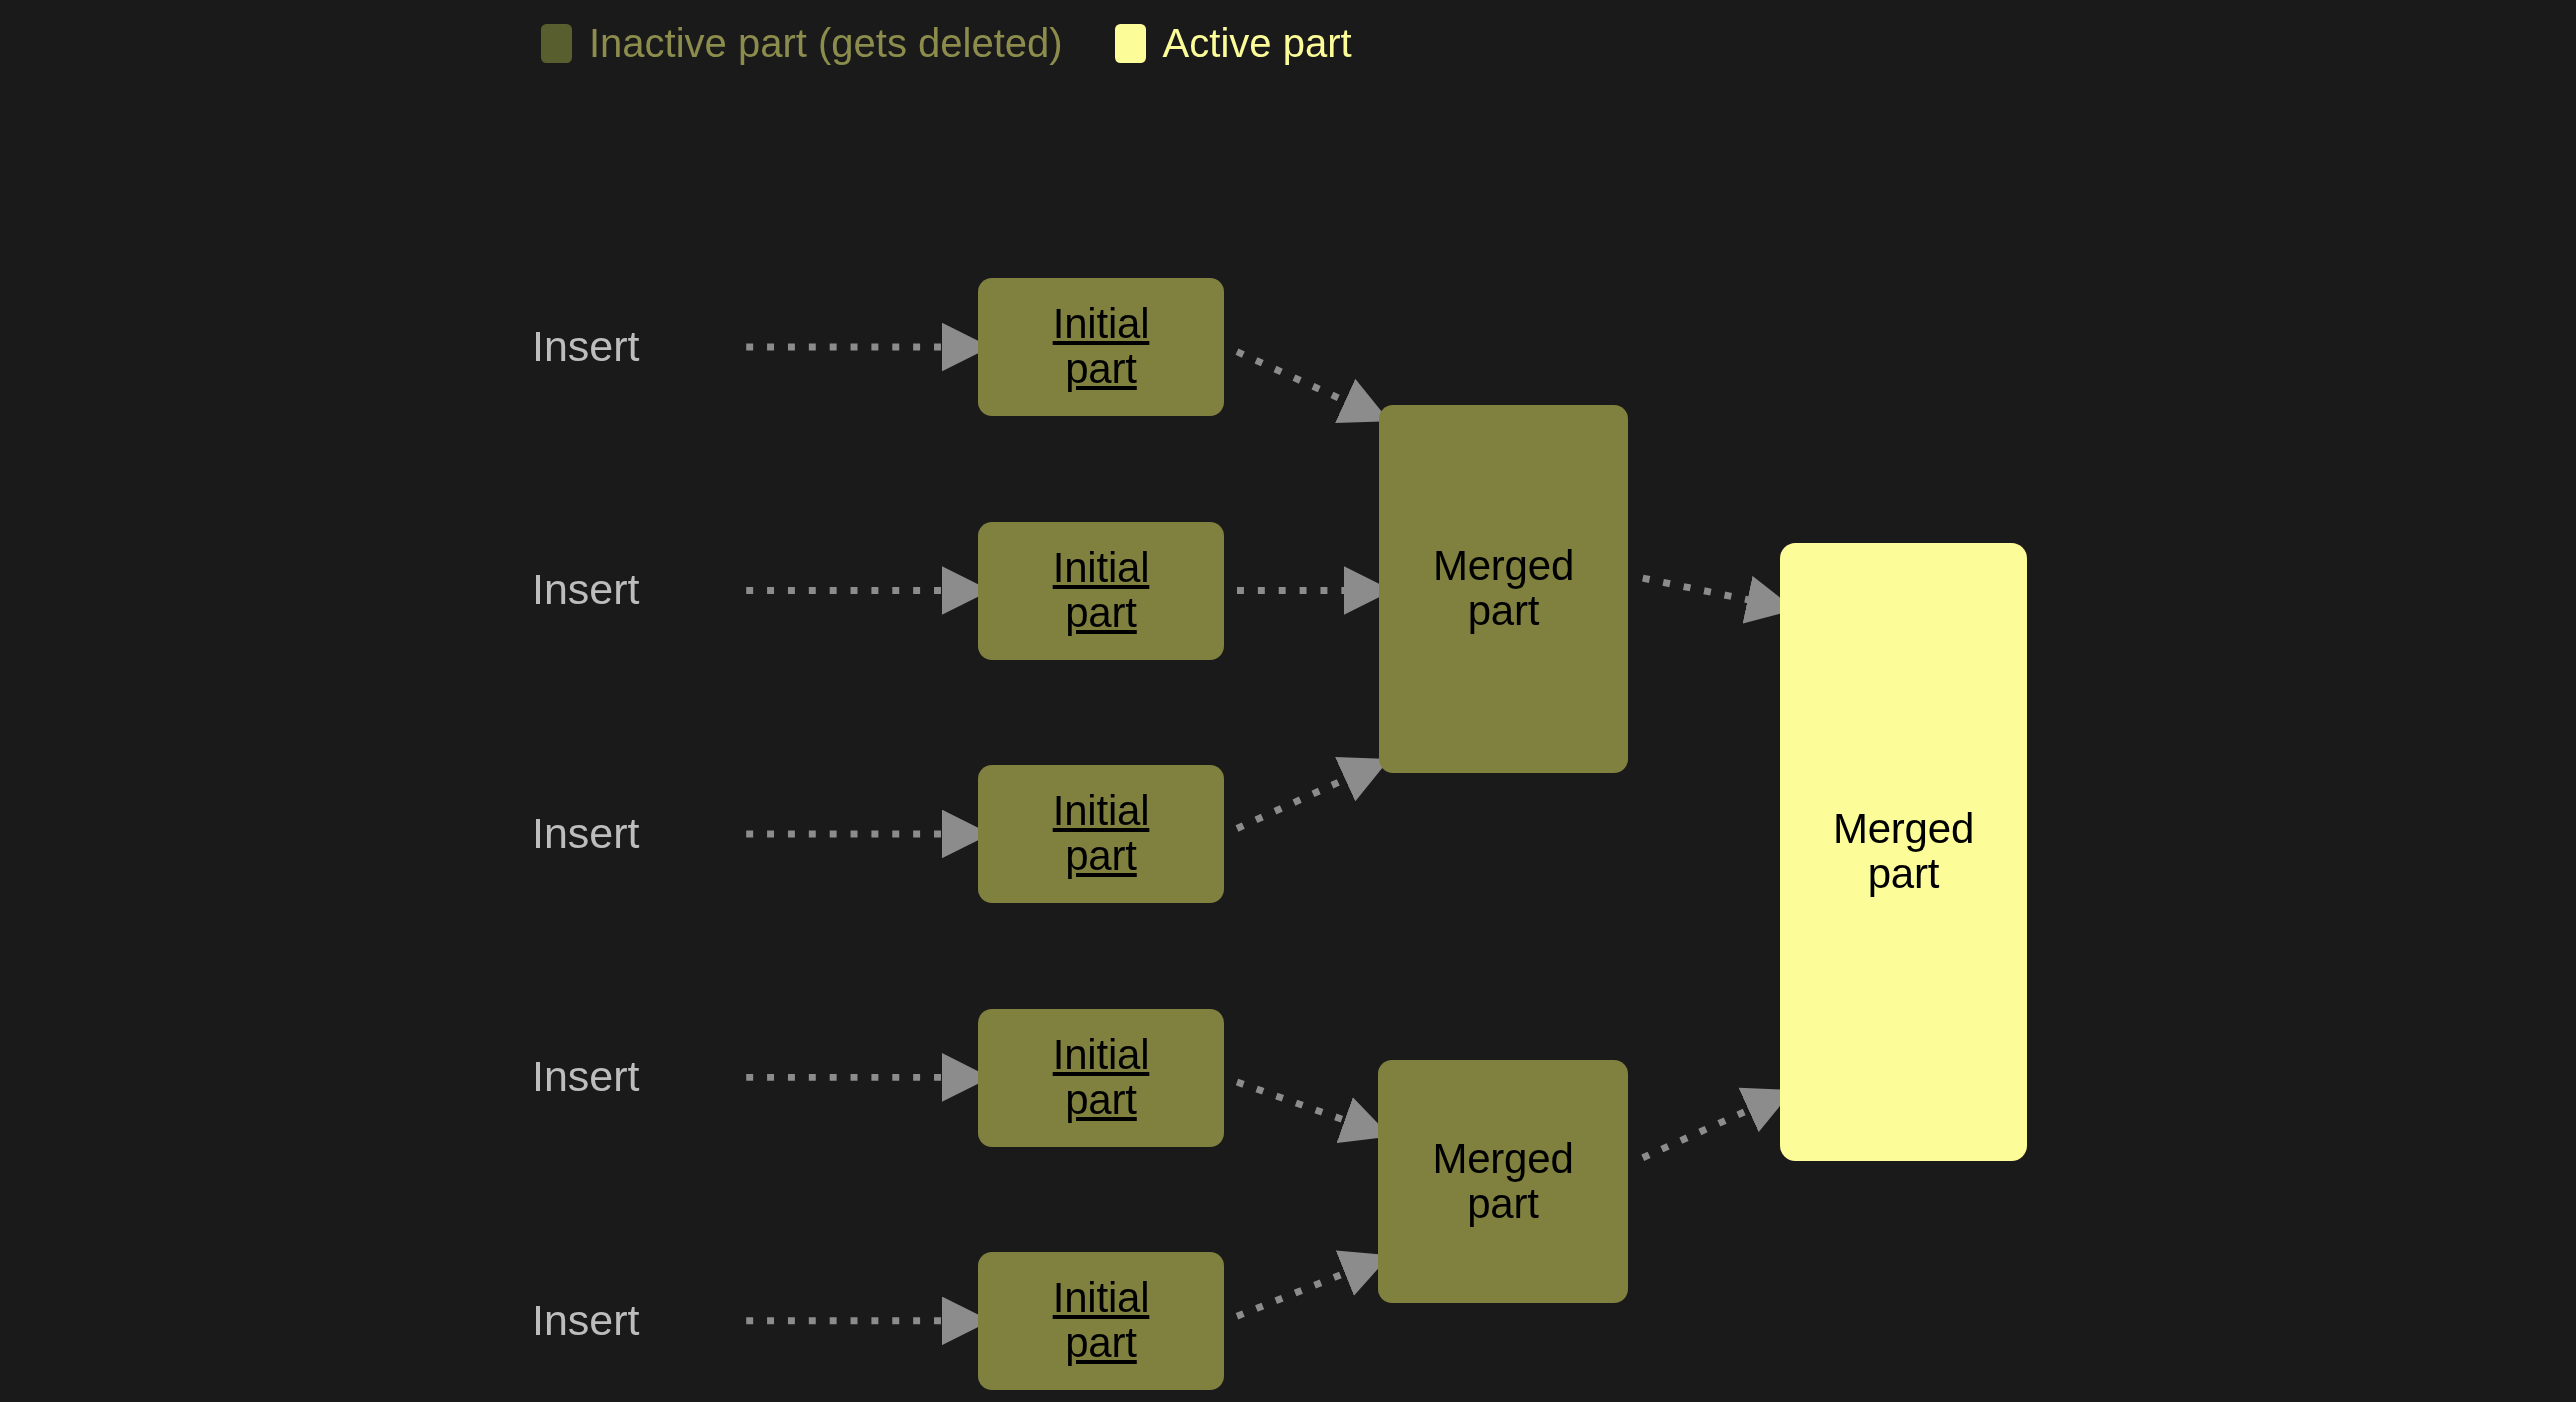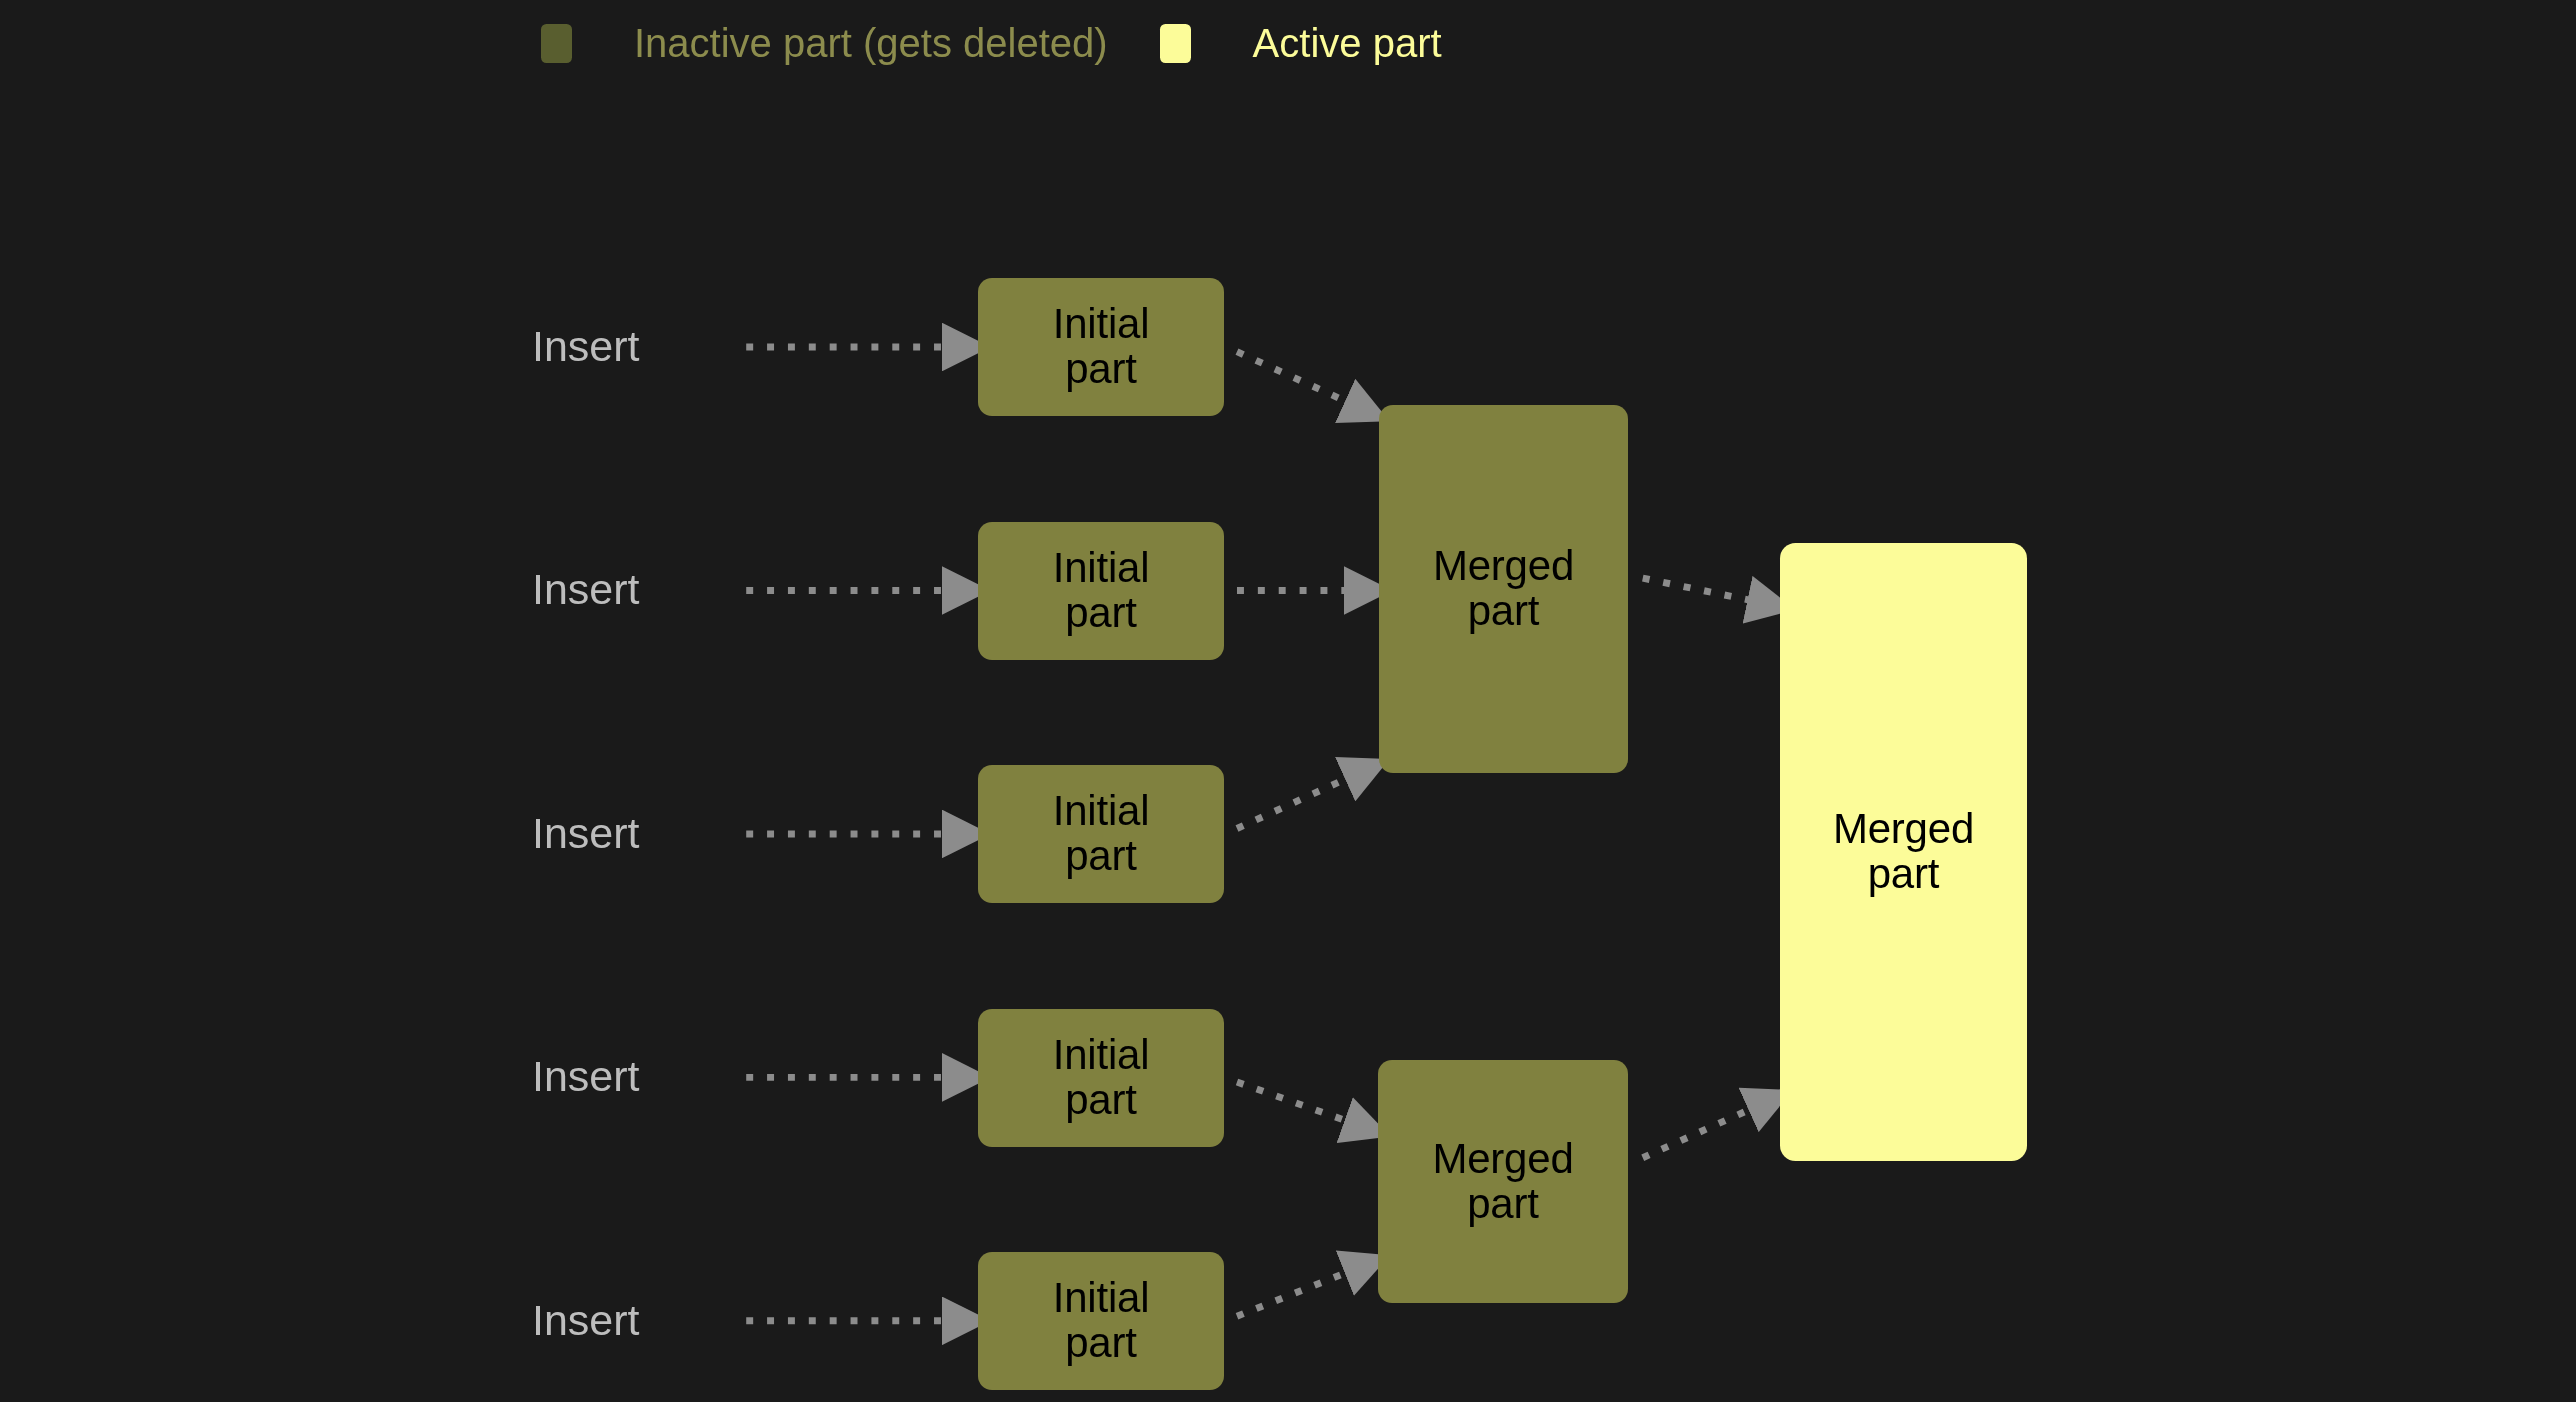--- a/index.html
+++ b/index.html
@@ -21,21 +21,20 @@
     position: absolute;
     left: 541px;
     top: 18.6px;
     height: 49px;
     display: flex;
     align-items: center;
   }
   .legend-entry {
     display: flex;
     align-items: center;
-    gap: 45px;
   }
   .legend-entry + .legend-entry { margin-left: 52px; }
   .legend-swatch {
     width: 31px;
     height: 39px;
     border-radius: 5.4px;
     flex: 0 0 auto;
   }
   .legend-swatch.inactive { background: #595e2f; }
   .legend-swatch.active   { background: #fcfc99; }
@@ -63,20 +62,21 @@
     white-space: pre-line;
     letter-spacing: -0.2px;
   }
   .node.inactive { background: #80813f; }
   .node.active   { background: #fcfc99; }
 
   .node-initial {
     left: 978px;
     width: 246px;
     height: 138px;
+    text-decoration: underline;
   }
   .node-merge-top {
     left: 1379px;
     top: 405px;
     width: 249px;
     height: 368px;
   }
   .node-merge-bottom {
     left: 1378px;
     top: 1060px;

